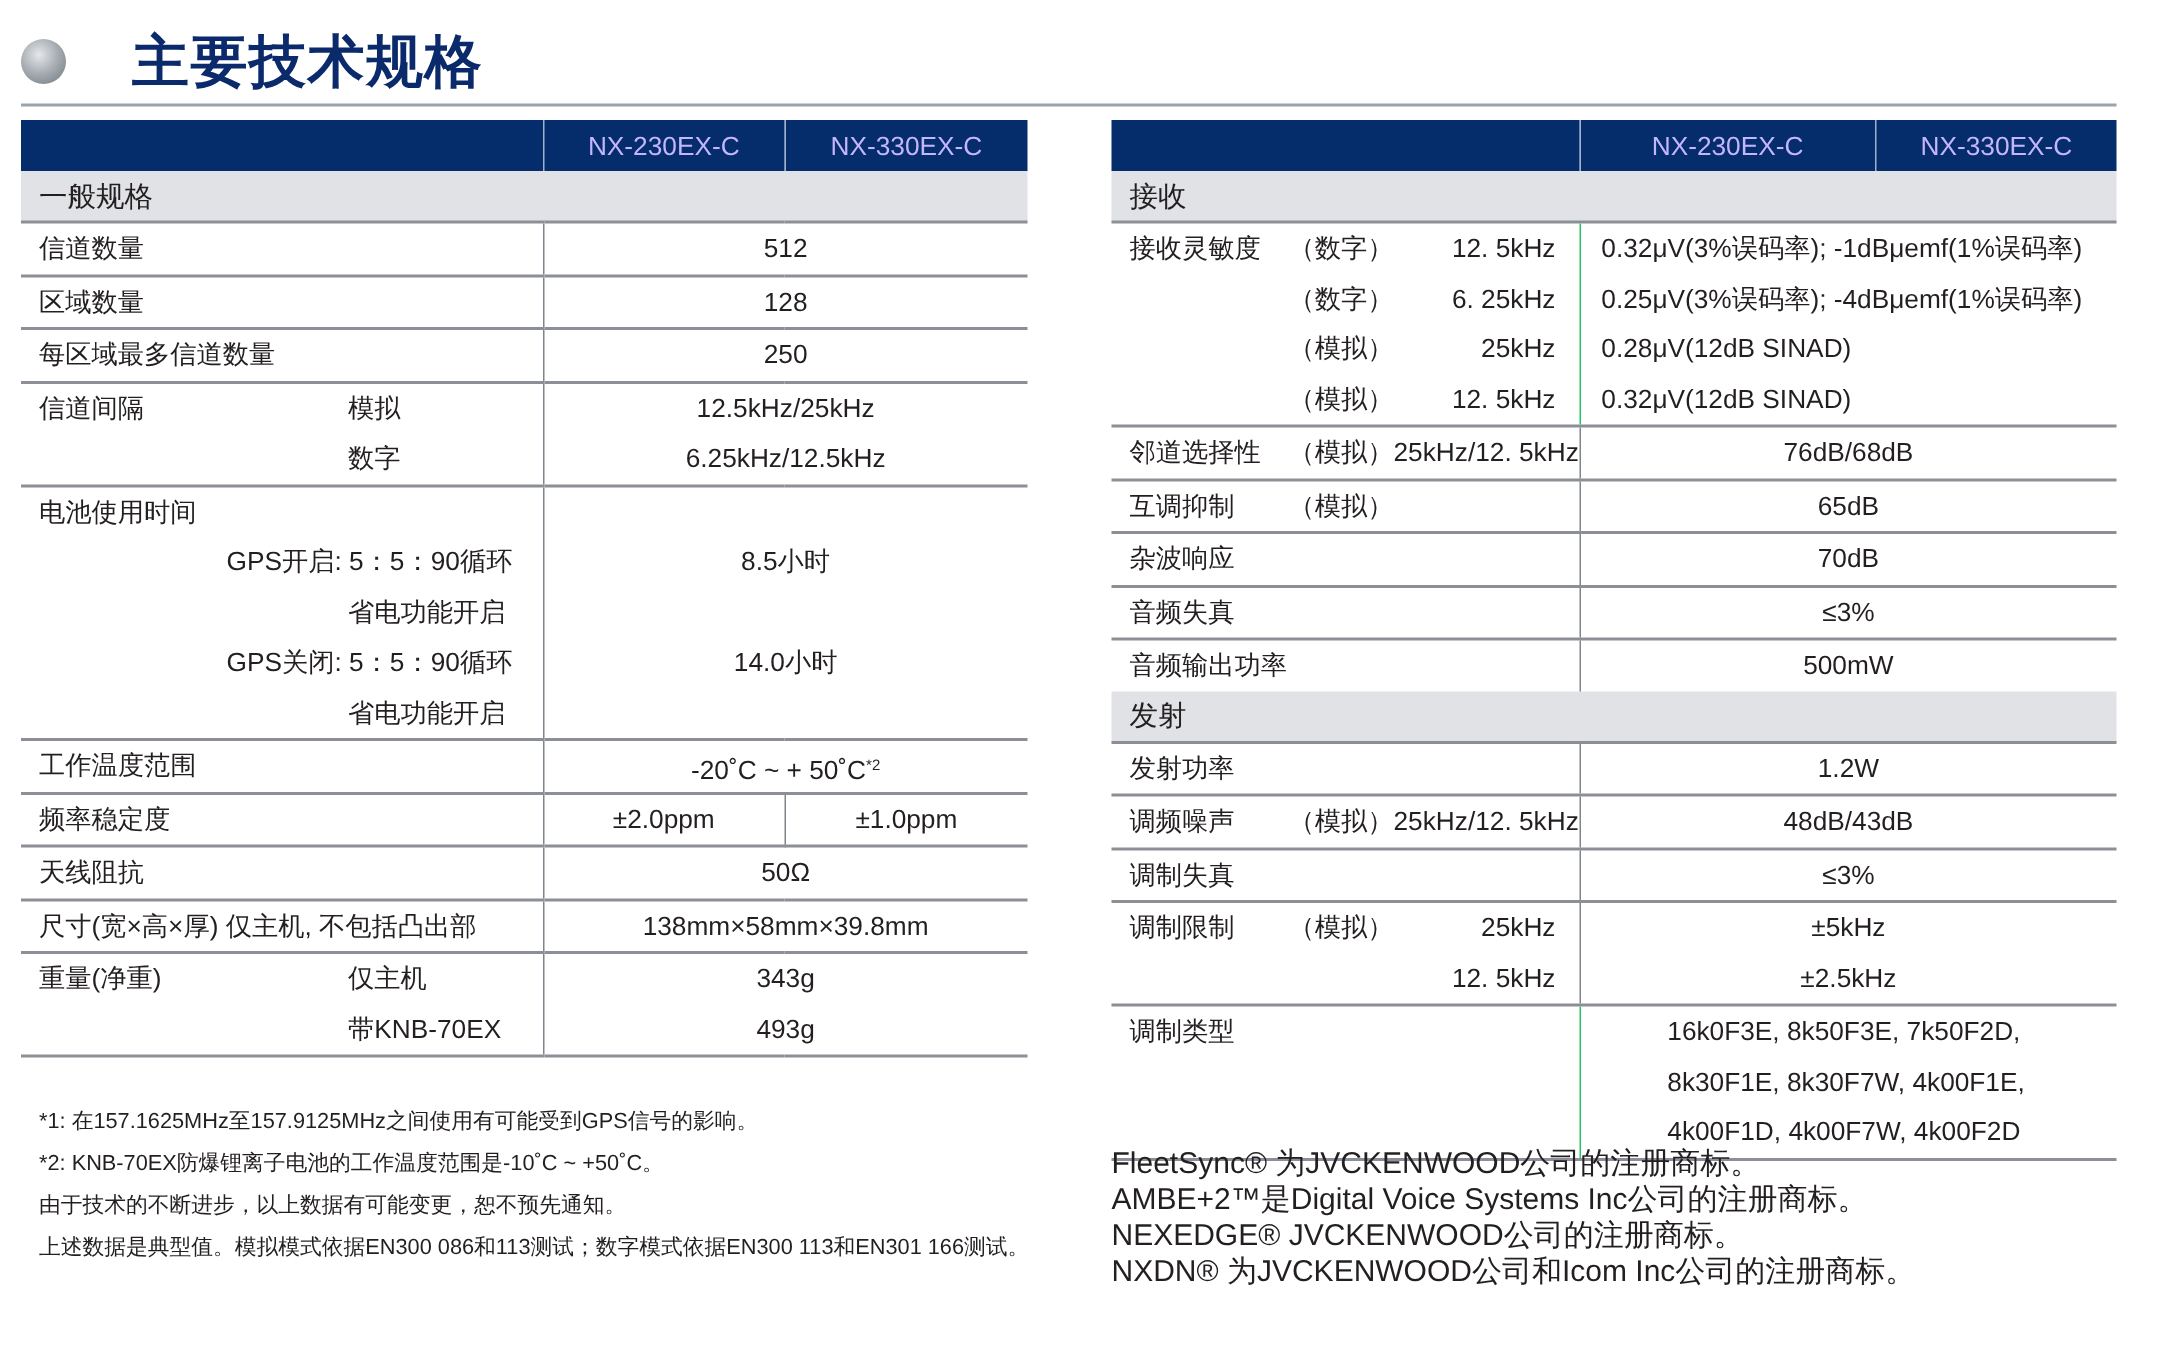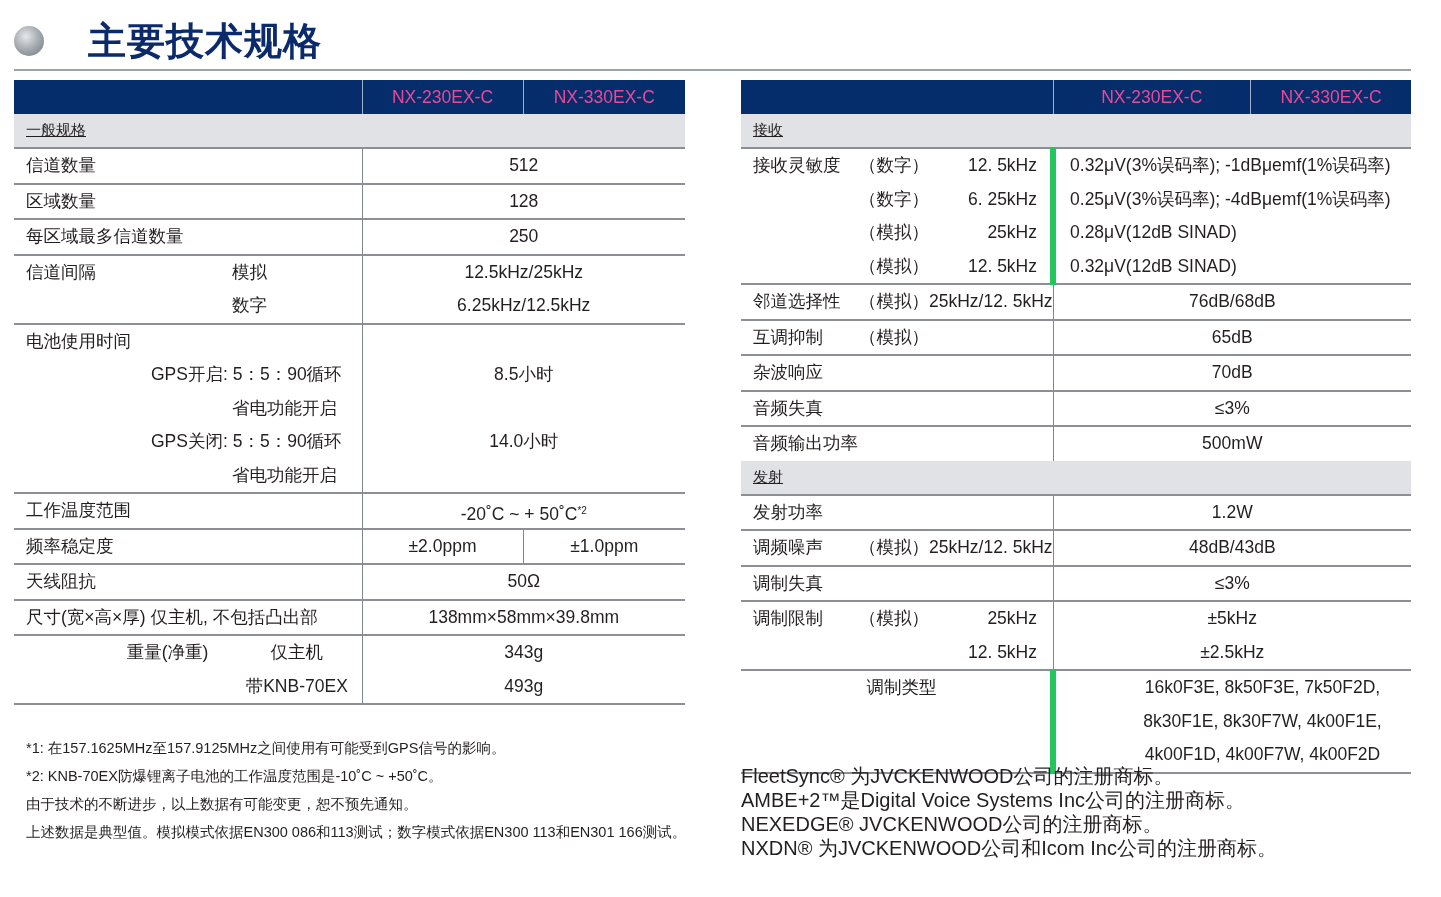--- a/index.html
+++ b/index.html
@@ -4,31 +4,31 @@
 <style>
   html,body{margin:0;padding:0;background:#fff;}
   body{width:1441px;height:897px;position:relative;overflow:hidden;font-family:"DejaVu Sans","Liberation Sans",sans-serif;color:#231f20;}
   .title-wrap{position:absolute;left:14px;top:16px;height:50px;display:flex;align-items:center;}
   .ball{width:30px;height:30px;border-radius:50%;background:radial-gradient(circle at 40% 35%,#e6e8ea 0%,#a9afb5 45%,#6e757c 100%);margin-right:24px;}
   .title{font-size:38px;color:#0b2a6b;font-weight:bold;letter-spacing:1px;margin-left:20px;}
   .rule{position:absolute;left:14px;top:69px;width:1397px;height:2px;background:#9aa3ab;}
   table{position:absolute;border-collapse:collapse;font-size:17.5px;font-family:"Liberation Sans","DejaVu Sans",sans-serif;}
   #tleft{left:14px;top:80px;width:671px;}
   #tright{left:741px;top:80px;width:670px;}
-  th{background:#052c6b;color:#ec4899;font-weight:normal;height:32px;font-size:17.5px;border-left:1px solid #9fb0cc;}
+  th{background:#052c6b;color:#c4b5fd;font-weight:normal;height:32px;font-size:17.5px;border-left:1px solid #9fb0cc;}
   th:first-child{border-left:none;}
   td{padding:0;vertical-align:top;}
-  tr.sec td{background:#e0e2e6;height:33px;padding-left:12px;vertical-align:middle;font-size:15px;text-decoration:underline;}
+  tr.sec td{background:#e0e2e6;height:33px;padding-left:12px;vertical-align:middle;font-size:19px;}
   tr.row td{border-top:2px solid #8c9096;}
   tr.sec + tr.row td{border-top:2px solid #8c9096;}
   .lab{padding-left:12px;}
   .ln{height:33.5px;line-height:33.5px;white-space:nowrap;}
   .v{text-align:center;border-left:1px solid #7f858c;}
-  .vl{text-align:left;border-left:6px solid #22c55e;padding-left:14px;}
-  tr.last td{border-bottom:2px solid #8c9096;text-align:center;}
+  .vl{text-align:left;border-left:1px solid #22c55e;padding-left:14px;}
+  tr.last td{border-bottom:2px solid #8c9096;}
   .sub{display:inline-block;}
   sup{font-size:10px;vertical-align:6px;}
   .notes{position:absolute;font-size:14.5px;line-height:28px;font-family:"Liberation Sans","DejaVu Sans",sans-serif;color:#231f20;}
   #nl{left:26px;top:734px;}
   #nr{left:741px;top:764px;line-height:24px;font-size:20px;}
   .c1{display:inline-block;width:106px;}
   .c2{display:inline-block;width:90px;}
   .c3{display:inline-block;width:88px;text-align:right;}
 </style>
 </head>

